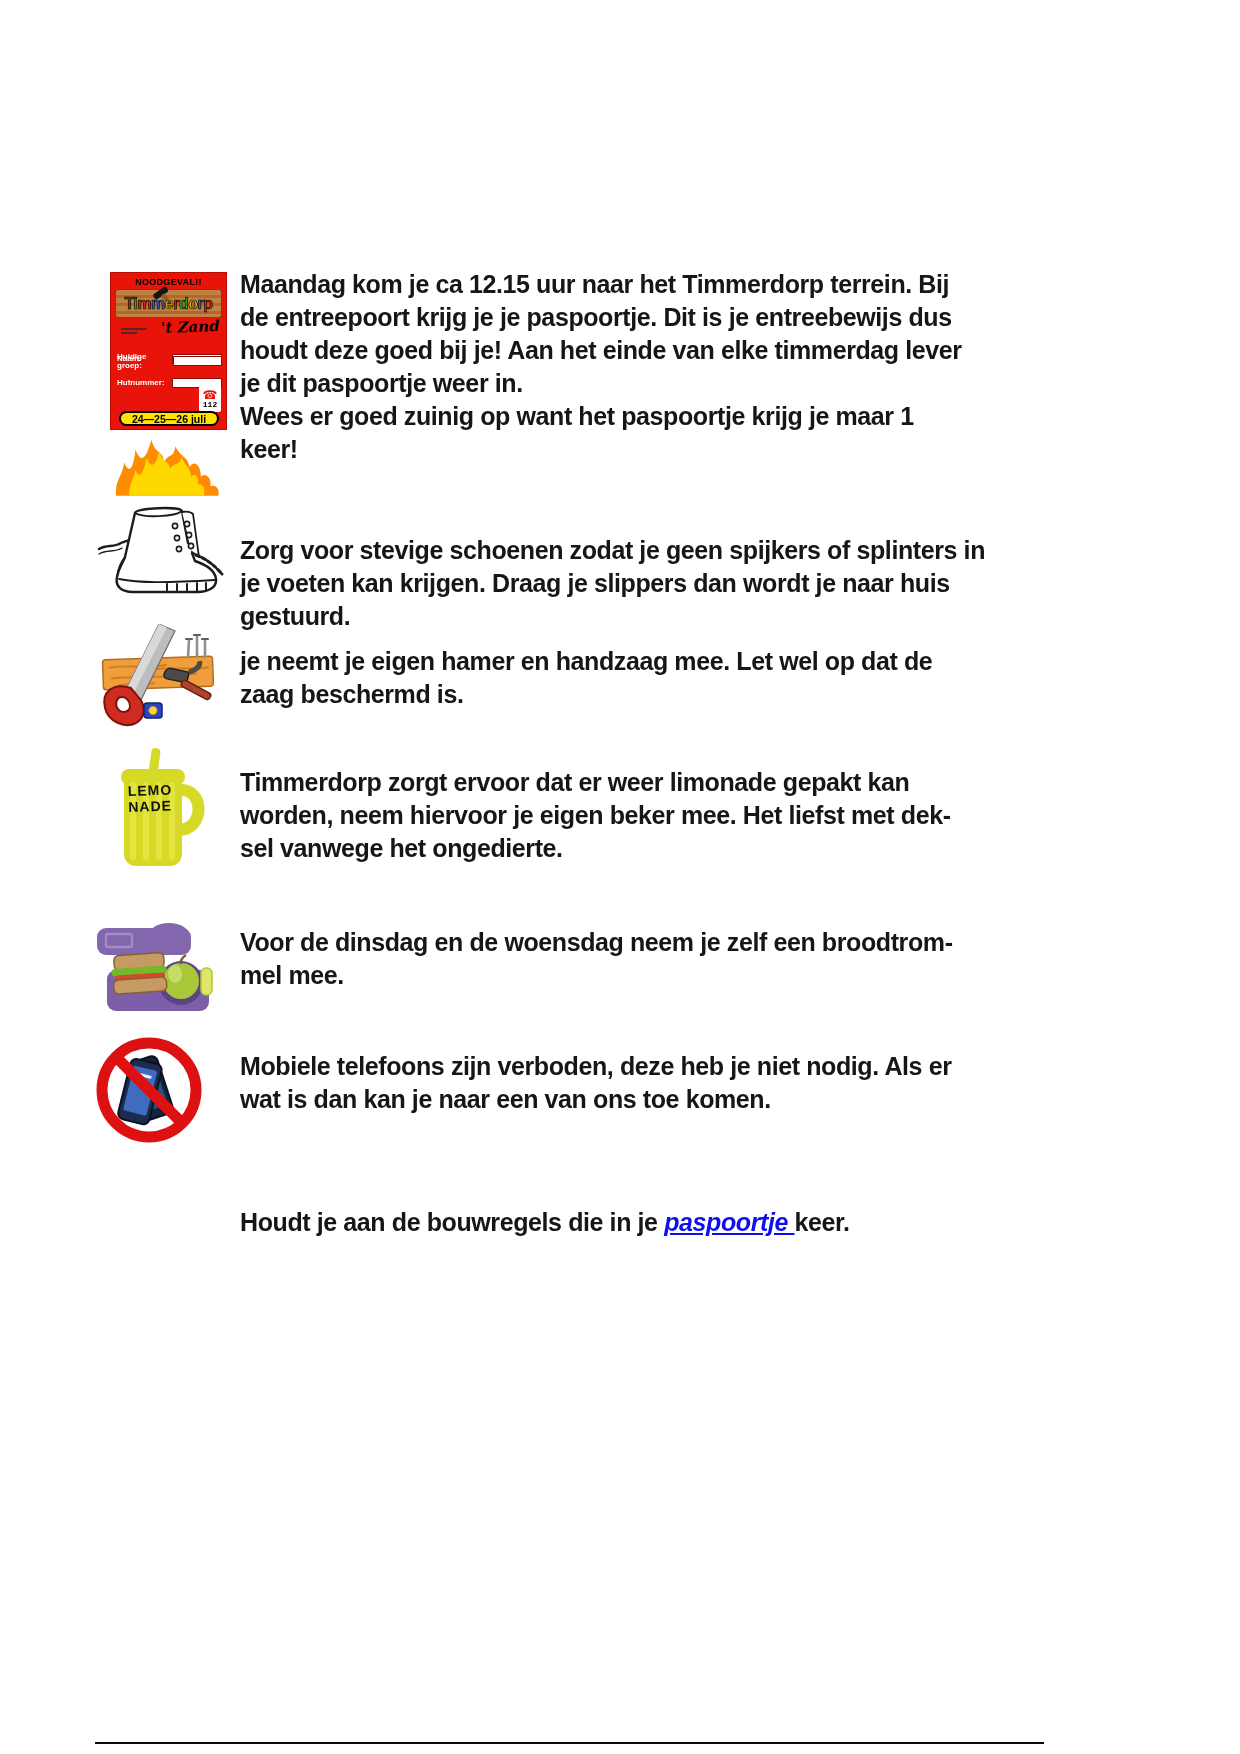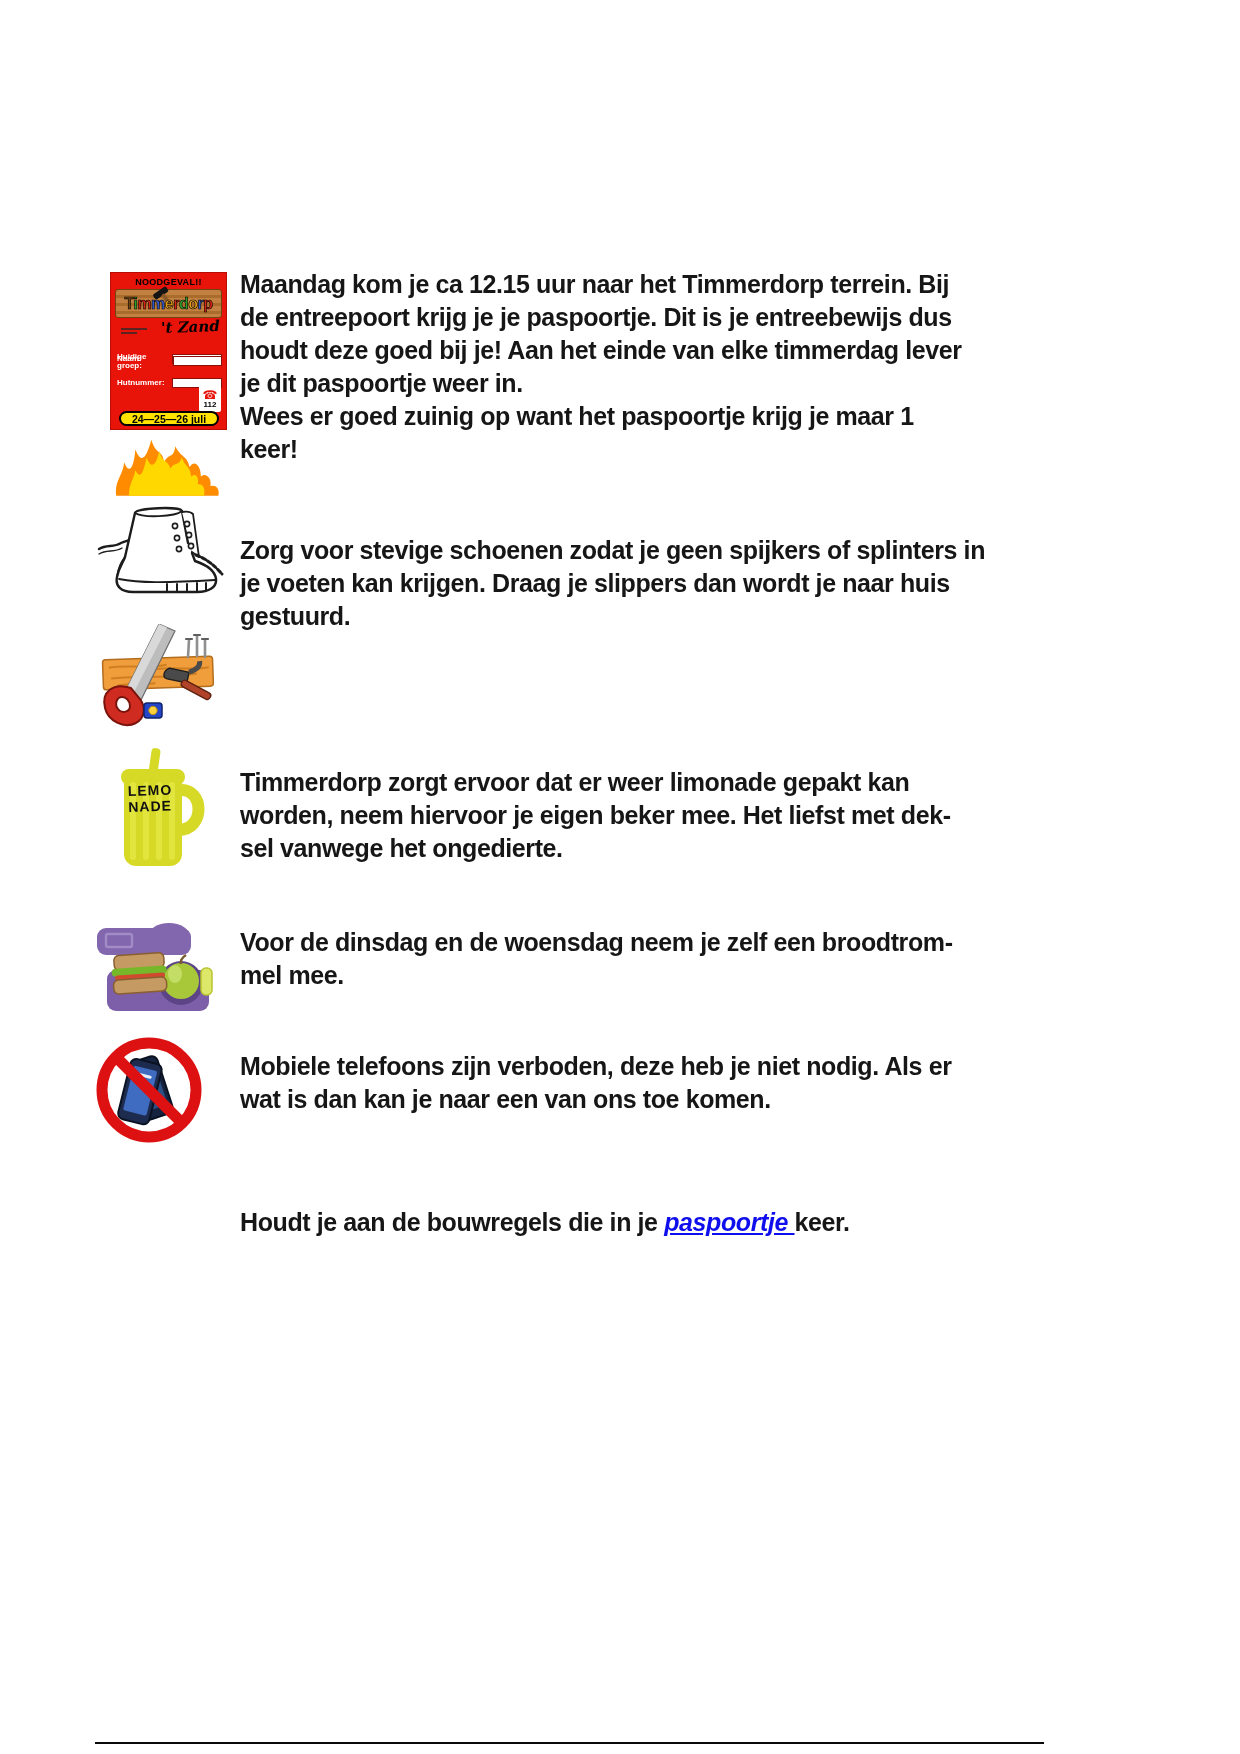--- a/index.html
+++ b/index.html
@@ -44,21 +44,21 @@
   .card-field{position:absolute;left:6px;width:105px;height:11px;display:flex;
         align-items:center;justify-content:space-between;}
   .card-field .fl{font-size:8px;font-weight:700;color:#fff;}
   .card-field .fb{width:50px;height:10px;background:#fff;border:1px solid #8b0f08;}
   .f0{top:80px;} .f1{top:82px;} .f2{top:104px;}
   .card-flames{position:absolute;left:2px;top:116px;width:74px;height:36px;}
   .card-phone{position:absolute;left:88px;top:112px;width:22px;height:27px;background:#fff;
         border-radius:2px;display:flex;flex-direction:column;align-items:center;
         justify-content:center;line-height:1;}
   .card-phone .glyph{font-size:12px;color:var(--card-red,#e81309);}
-  .card-phone .num{font-size:8px;font-weight:800;color:#000;}
+  .card-phone .num{font-size:8px;font-weight:800;color:#000;font-family:Liberation Mono, monospace;}
   .card-dates{position:absolute;left:8px;top:138px;width:100px;height:15px;
         background:var(--date-yellow,#ffe200);border:2px solid #000;border-radius:9px;
         display:flex;align-items:center;justify-content:center;
         font-size:10.5px;font-weight:800;color:#000;}
 
   
   #boot{left:95px;top:497px;width:130px;height:106px;}
   #tools{left:97px;top:624px;width:120px;height:113px;}
   #mug{left:112px;top:748px;width:96px;height:122px;}
   .mug-label{position:absolute;left:16px;top:34px;width:58px;font-size:14px;line-height:16px;
@@ -224,20 +224,22 @@
 
   <div id="para-0" class="para">Maandag  kom je ca 12.15 uur naar het Timmerdorp terrein. Bij
 de entreepoort krijg je je paspoortje. Dit is je entreebewijs dus
 houdt deze goed bij je! Aan het einde van elke timmerdag lever
 je dit paspoortje weer in.
 Wees er goed zuinig op want het paspoortje krijg je maar 1
 keer!</div>
   <div id="para-1" class="para">Zorg voor stevige schoenen zodat je geen spijkers of splinters in
 je voeten kan krijgen. Draag je slippers dan wordt je naar huis
 gestuurd.</div>
+  <div id="para-2" class="para">je neemt je eigen hamer en handzaag mee. Let wel op dat de
+zaag beschermd is.</div>
   <div id="para-3" class="para">Timmerdorp zorgt ervoor dat er weer limonade gepakt kan
 worden, neem hiervoor je eigen beker mee. Het liefst met dek-
 sel vanwege het ongedierte.</div>
   <div id="para-4" class="para">Voor de dinsdag en de woensdag neem je zelf een broodtrom-
 mel mee.</div>
   <div id="para-5" class="para">Mobiele telefoons zijn verboden, deze heb je niet nodig. Als er
 wat is dan kan je naar een van ons toe komen.</div>
 
   <div id="final-line">
     <span>Houdt je aan de bouwregels die in je </span><span class="link">paspoortje </span><span>keer.</span>

